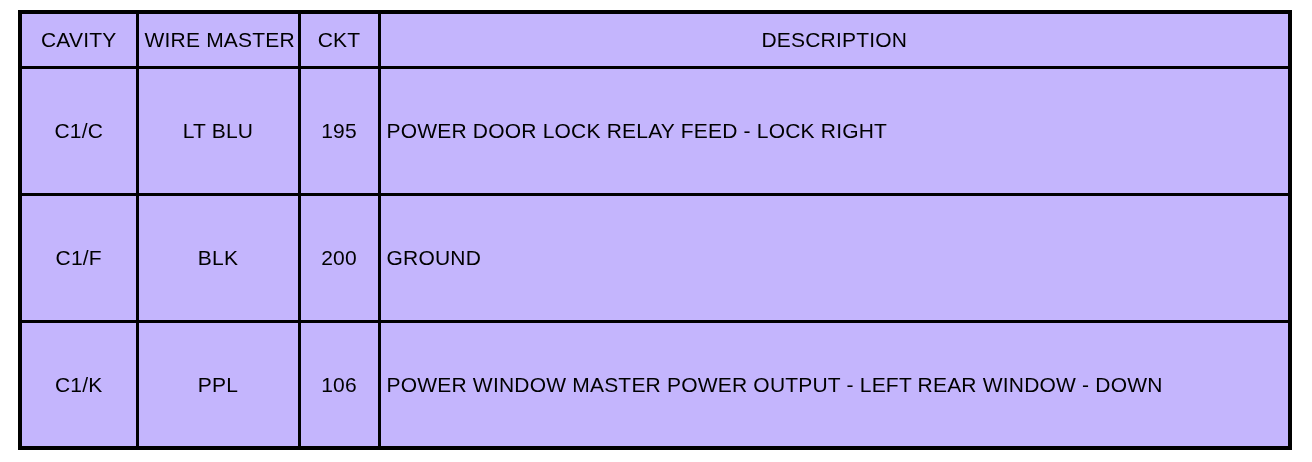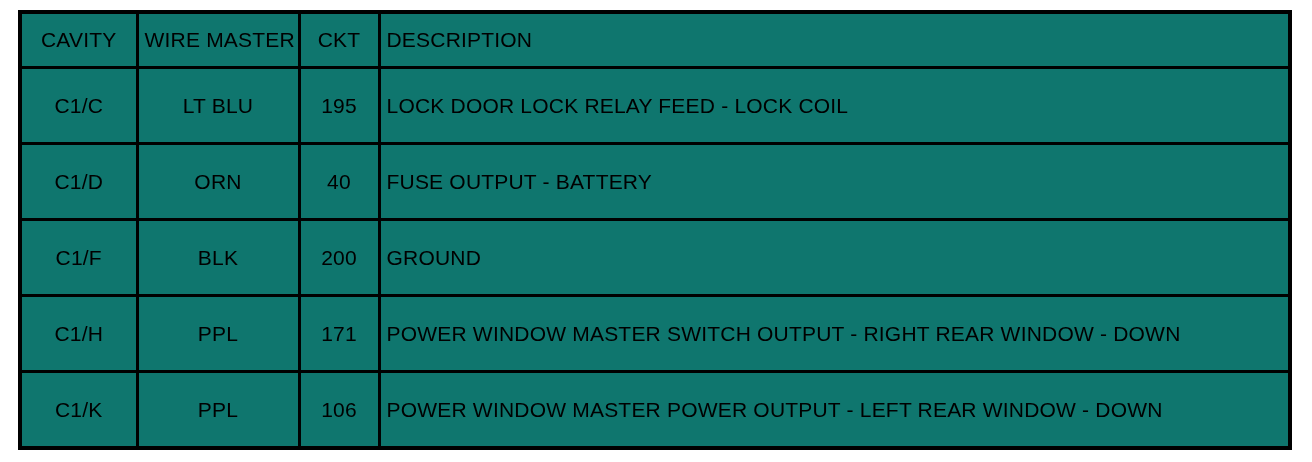--- a/index.html
+++ b/index.html
@@ -39,21 +39,21 @@
   #pinout-table td,
   #pinout-table th {
     border: 3px solid #000000;
     padding: 0 6px;
     font-weight: normal;
     font-size: 21px;
     line-height: 1;
     letter-spacing: 0.2px;
     height: 55px;
     box-sizing: border-box;
-    background: #0f766e;
+    background: #c4b5fd;
     color: #000000;
     overflow: hidden;
     white-space: nowrap;
   }
 
   
   #pinout-table {
     border: 4px solid #000000;
   }
 
@@ -62,21 +62,21 @@
   col.col-wire-color  { width: 162px; }
   col.col-ckt         { width: 80px;  }
   col.col-description { width: 911px; }
 
   .cell-center { text-align: center; }
   .cell-left   { text-align: left; padding-left: 10px; }
 
   thead th { text-align: center; }
 
   
-  th.desc-header { text-align: left; }
+  th.desc-header { text-align: center; }
 </style>
 </head>
 <body>
 
 <div id="page">
 
   <table id="pinout-table">
     <colgroup>
       <col class="col-cavity">
       <col class="col-wire-color">
@@ -89,39 +89,27 @@
         <th class="cell-center">WIRE MASTER</th>
         <th class="cell-center">CKT</th>
         <th class="desc-header">DESCRIPTION</th>
       </tr>
     </thead>
     <tbody id="pinout-tbody">
         <tr>
           <td class="cell-center">C1/C</td>
           <td class="cell-center">LT BLU</td>
           <td class="cell-center">195</td>
-          <td class="cell-left">LOCK DOOR LOCK RELAY FEED - LOCK COIL</td>
-        </tr>
-        <tr>
-          <td class="cell-center">C1/D</td>
-          <td class="cell-center">ORN</td>
-          <td class="cell-center">40</td>
-          <td class="cell-left">FUSE OUTPUT - BATTERY</td>
+          <td class="cell-left">POWER DOOR LOCK RELAY FEED - LOCK RIGHT</td>
         </tr>
         <tr>
           <td class="cell-center">C1/F</td>
           <td class="cell-center">BLK</td>
           <td class="cell-center">200</td>
           <td class="cell-left">GROUND</td>
-        </tr>
-        <tr>
-          <td class="cell-center">C1/H</td>
-          <td class="cell-center">PPL</td>
-          <td class="cell-center">171</td>
-          <td class="cell-left">POWER WINDOW MASTER SWITCH OUTPUT - RIGHT REAR WINDOW - DOWN</td>
         </tr>
         <tr>
           <td class="cell-center">C1/K</td>
           <td class="cell-center">PPL</td>
           <td class="cell-center">106</td>
           <td class="cell-left">POWER WINDOW MASTER POWER OUTPUT - LEFT REAR WINDOW - DOWN</td>
         </tr>
       </tbody>
   </table>
 

